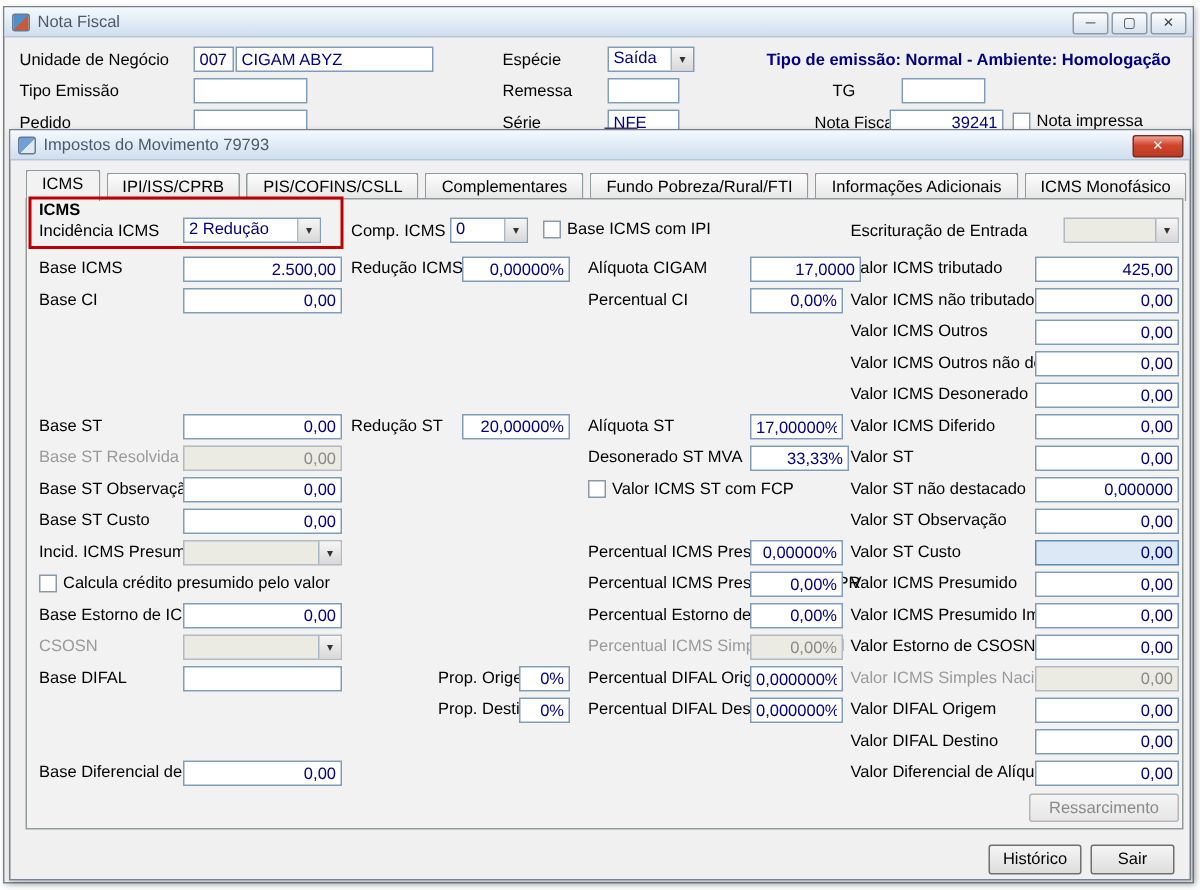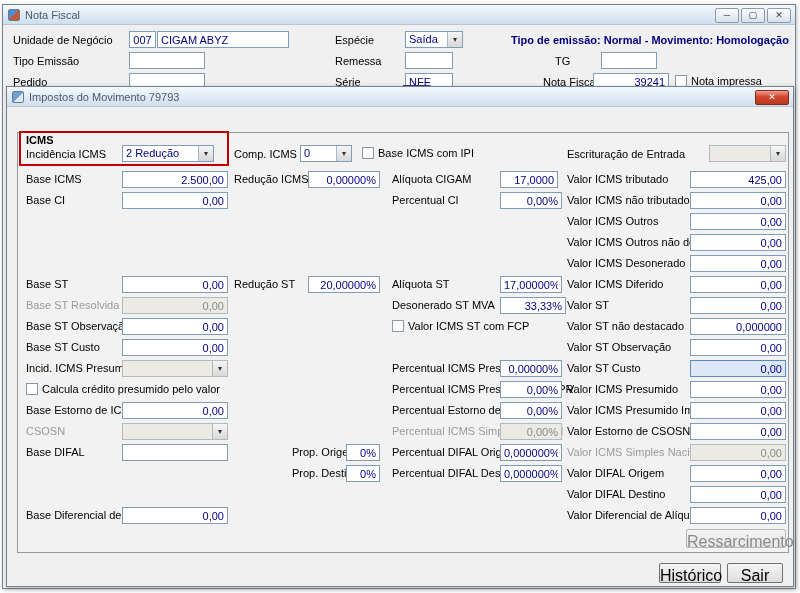--- a/index.html
+++ b/index.html
@@ -24,48 +24,48 @@
   .dd-text{flex:1;padding:1px 3px 0;color:#000080;overflow:hidden;white-space:nowrap}
   .dd-arrow{width:15px;background:linear-gradient(#f6f6f6,#d8d8d8);border-left:1px solid #aab8c4;font-size:8px;color:#333;display:flex;align-items:center;justify-content:center}
   .dd.dis{background:#ebebe4;border-color:#b2bac1}
   .dd.dis .dd-text{color:#8a8a8a}
   .cb{position:absolute;display:flex;align-items:center;gap:4px;white-space:nowrap;font-size:11px}
   .cb .box{width:12px;height:12px;background:#fff;border:1px solid #8a99a8;flex:0 0 auto}
   .tabs{position:absolute;white-space:nowrap}
   .tab{display:inline-block;height:19px;margin-top:2px;padding:3px 10px 0;border:1px solid #919b9c;border-bottom:none;border-radius:2px 2px 0 0;background:linear-gradient(#fdfdfd,#e4e4e4);margin-right:1px;vertical-align:bottom;font-size:11px;cursor:default}
   .tab.active{height:21px;margin-top:0;background:#f2f2f2;position:relative;z-index:3}
   .panel{position:absolute;border:1px solid #919b9c;background:#f2f2f2}
-  .btn{position:absolute;border:1px solid #707070;border-radius:2px;background:linear-gradient(#f5f5f5,#dddddd);text-align:center;font-size:16px;padding-top:3px;cursor:default}
+  .btn{position:absolute;border:1px solid #707070;border-radius:2px;background:linear-gradient(#f5f5f5,#dddddd);text-align:center;font-size:11px;padding-top:3px;cursor:default}
   .btn.dis{color:#8a8a8a;border-color:#b5b5b5;background:linear-gradient(#f4f4f4,#e6e6e6)}
   .hlbox{position:absolute;border:2px solid #c00000;z-index:5;pointer-events:none}
   .frag{position:absolute;background:#47357f}
 </style>
 </head>
 <body>
 
 <div class="win" style="left:2px;top:4px;width:794px;height:585px">
   <div class="titlebar">
     <span class="app-icon"></span>
     <span class="title-text">Nota Fiscal</span>
     <span class="capbtns">
       <span class="capbtn">─</span>
       <span class="capbtn">▢</span>
       <span class="capbtn">✕</span>
     </span>
   </div>
 
   <span class="lbl" style="left:10px;top:29px">Unidade de Negócio</span>
-  <input class="fld" style="left: 126px; top: 26px; width: 27px; text-align: center;" value="007">
+  <input class="fld" style="left: 126px; top: 26px; width: 27px;" value="007">
   <input class="fld" style="left: 154px; top: 26px; width: 132px;" value="CIGAM ABYZ">
   <span class="lbl" style="left:332px;top:29px">Espécie</span>
   <span class="dd" style="left:402px;top:26px;width:58px">
     <span class="dd-text">Saída</span>
     <span class="dd-arrow">▾</span>
   </span>
-  <span class="lbl navy" style="left:508px;top:29px">Tipo de emissão: Normal - Movimento: Homologação</span>
+  <span class="lbl navy" style="left:508px;top:29px">Tipo de emissão: Normal - Ambiente: Homologação</span>
 
   <span class="lbl" style="left:10px;top:50px">Tipo Emissão</span>
   <input class="fld" style="left: 126px; top: 47px; width: 76px;" value="">
   <span class="lbl" style="left:332px;top:50px">Remessa</span>
   <input class="fld" style="left: 402px; top: 47px; width: 48px;" value="">
   <span class="lbl" style="left:552px;top:50px">TG</span>
   <input class="fld" style="left: 598px; top: 47px; width: 56px;" value="">
 
   <span class="lbl" style="left:10px;top:71px">Pedido</span>
   <input class="fld" style="left: 126px; top: 68px; width: 76px;" value="">
@@ -82,20 +82,29 @@
 
 <div class="win" style="left:6px;top:86px;width:788px;height:501px;z-index:10">
   <div class="titlebar">
     <span class="app-icon" style="background:linear-gradient(135deg,#6fa0d8 55%,#e0e8f0 55%)"></span>
     <span class="title-text">Impostos do Movimento 79793</span>
     <span class="capbtns">
       <span class="capbtn red">✕</span>
     </span>
   </div>
 
+  <div class="tabs" style="left:10px;top:26px">
+    <span class="tab active">ICMS</span>
+    <span class="tab">IPI/ISS/CPRB</span>
+    <span class="tab">PIS/COFINS/CSLL</span>
+    <span class="tab">Complementares</span>
+    <span class="tab">Fundo Pobreza/Rural/FTI</span>
+    <span class="tab">Informações Adicionais</span>
+    <span class="tab">ICMS Monofásico</span>
+  </div>
 
   <div class="panel" style="left:10px;top:45px;width:772px;height:421px">
 
     <span class="lbl bold" style="left:8px;top:1px">ICMS</span>
 
     <span class="lbl" style="left:8px;top:15px">Incidência ICMS</span>
     <span class="dd" style="left:104px;top:12px;width:92px">
       <span class="dd-text">2 Redução</span>
       <span class="dd-arrow">▾</span>
     </span>
@@ -113,21 +122,21 @@
       <span class="dd-text"></span>
       <span class="dd-arrow">▾</span>
     </span>
 
     <span class="lbl" style="left:8px;top:40px">Base ICMS</span>
     <span class="lbl" style="left:216px;top:40px">Redução ICMS</span>
     <span class="lbl" style="left:374px;top:40px">Alíquota CIGAM</span>
     <span class="lbl" style="left:549px;top:40px">Valor ICMS tributado</span>
     <input class="fld num" style="left: 104px; top: 38px; width: 106px;" value="2.500,00">
     <input class="fld num" style="left: 290px; top: 38px; width: 72px;" value="0,00000%">
-    <input class="fld num" style="left: 482px; top: 38px; width: 58px;" value="17,0000">
+    <input class="fld num" style="left: 482px; top: 38px; width: 74px;" value="17,0000">
     <input class="fld num" style="left: 672px; top: 38px; width: 96px;" value="425,00">
 
     <span class="lbl" style="left:8px;top:61px">Base CI</span>
     <span class="lbl" style="left:374px;top:61px">Percentual CI</span>
     <span class="lbl" style="left:549px;top:61px">Valor ICMS não tributado</span>
     <input class="fld num" style="left: 104px; top: 59px; width: 106px;" value="0,00">
     <input class="fld num" style="left: 482px; top: 59px; width: 62px;" value="0,00%">
     <input class="fld num" style="left: 672px; top: 59px; width: 96px;" value="0,00">
 
     <span class="lbl" style="left:549px;top:82px">Valor ICMS Outros</span>

